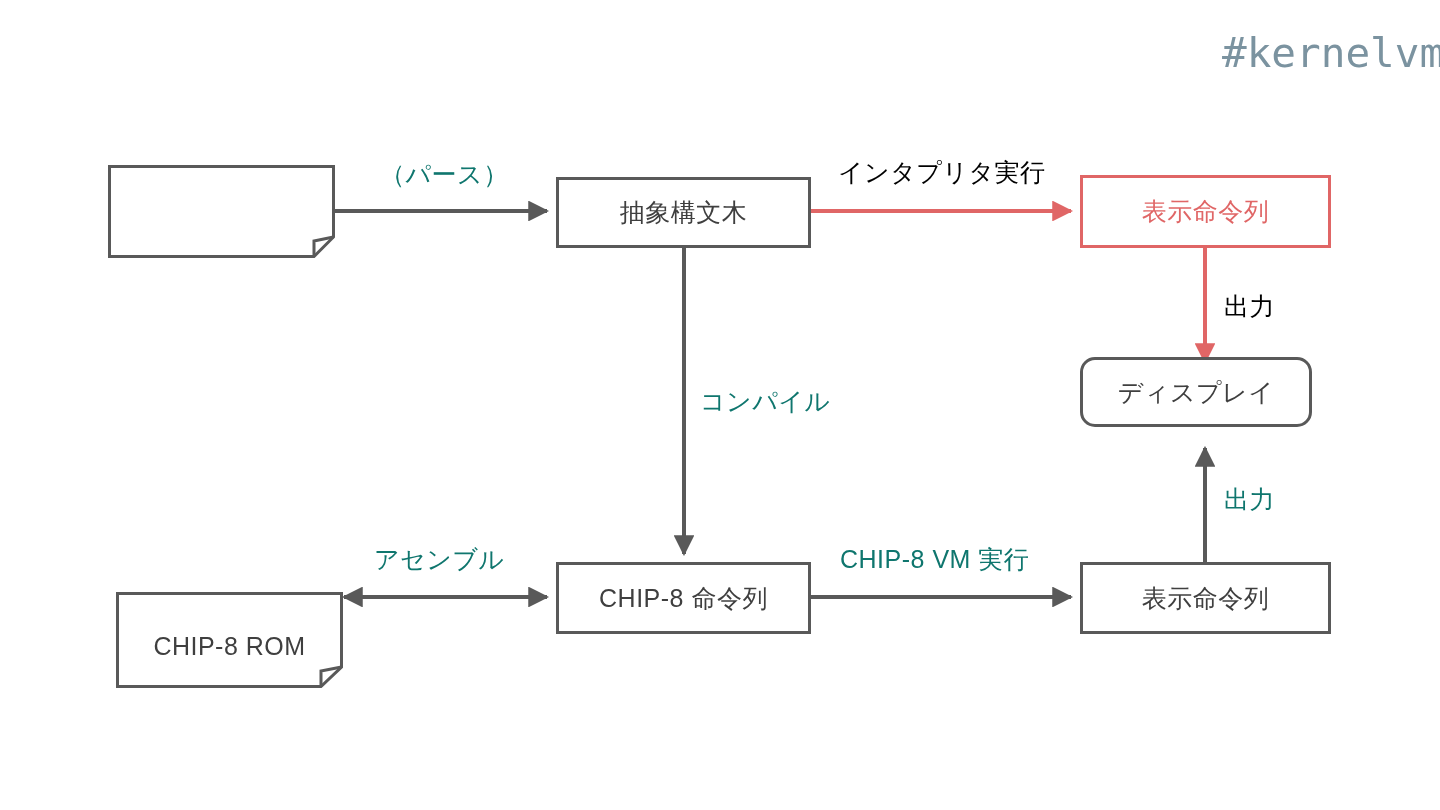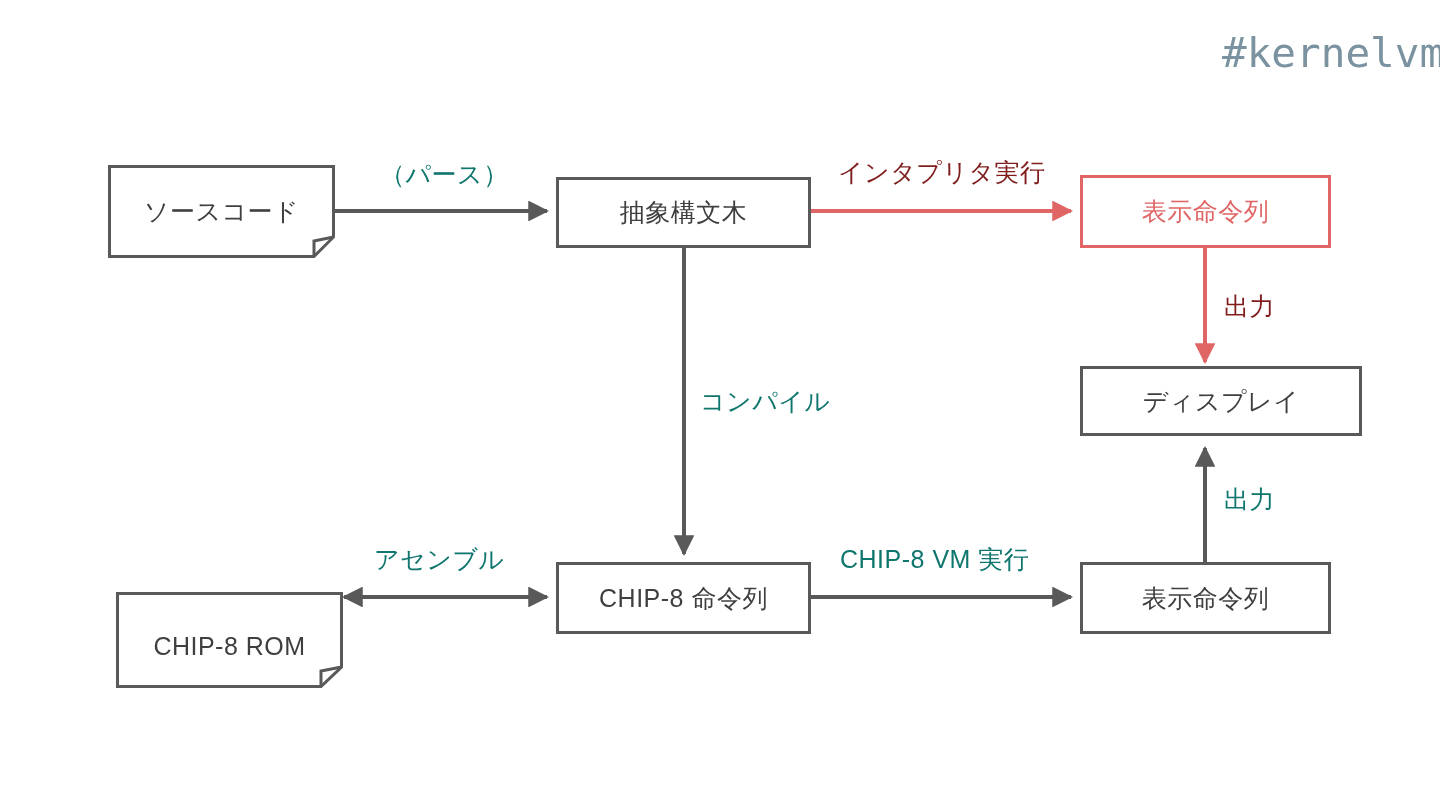--- a/index.html
+++ b/index.html
@@ -58,21 +58,21 @@
     z-index: 2;
   }
   .edge-label {
     position: absolute;
     color: #0f766e;
     font-size: 25px;
     white-space: nowrap;
     letter-spacing: 0.5px;
   }
   .edge-label.red {
-    color: #7f1d1d;
+    color: #000000;
   }
   .watermark {
     position: absolute;
     font-family: "DejaVu Sans Mono", "Liberation Mono", monospace;
     font-size: 41px;
     color: #7b93a0;
     letter-spacing: 0px;
     white-space: nowrap;
   }
 </style>
@@ -138,32 +138,31 @@
 
   <div class="edge-label" style="left:840px; top:543px;">CHIP-8 VM 実行</div>
 
   <div class="edge-label" style="left:1224px; top:483px;">出力</div>
 
   <div class="node doc" style="left:108px; top:165px; width:227px; height:93px;">
     <svg class="doc-svg" width="227" height="93" viewBox="0 0 227 93">
       <path d="M1.5 1.5 H225.5 V72 L206 91.5 H1.5 Z" fill="#ffffff" stroke="#595959" stroke-width="3"></path>
       <path d="M225.5 72 L206 76 L206 91.5" fill="none" stroke="#595959" stroke-width="3"></path>
     </svg>
-    <span class="doc-label">ソースコード</span>
   </div>
 
   <div class="node" style="left:556px; top:177px; width:255px; height:71px;">
     <span>抽象構文木</span>
   </div>
 
   <div class="node red" style="left:1080px; top:175px; width:251px; height:73px;">
     <span>表示命令列</span>
   </div>
 
-  <div class="node" style="left:1080px; top:366px; width:282px; height:70px;">
+  <div class="node" style="left:1080px; top:357px; width:232px; height:70px;border-radius:15px;">
     <span>ディスプレイ</span>
   </div>
 
   <div class="node doc" style="left:116px; top:552px; width:227px; height:108px;margin-top:40px;">
     <svg class="doc-svg" width="227" height="96" viewBox="0 0 227 96">
       <path d="M1.5 1.5 H225.5 V75 L205 94.5 H1.5 Z" fill="#ffffff" stroke="#595959" stroke-width="3"></path>
       <path d="M225.5 75 L205 79 L205 94.5" fill="none" stroke="#595959" stroke-width="3"></path>
     </svg>
     <span class="doc-label">CHIP-8 ROM</span>
   </div>

